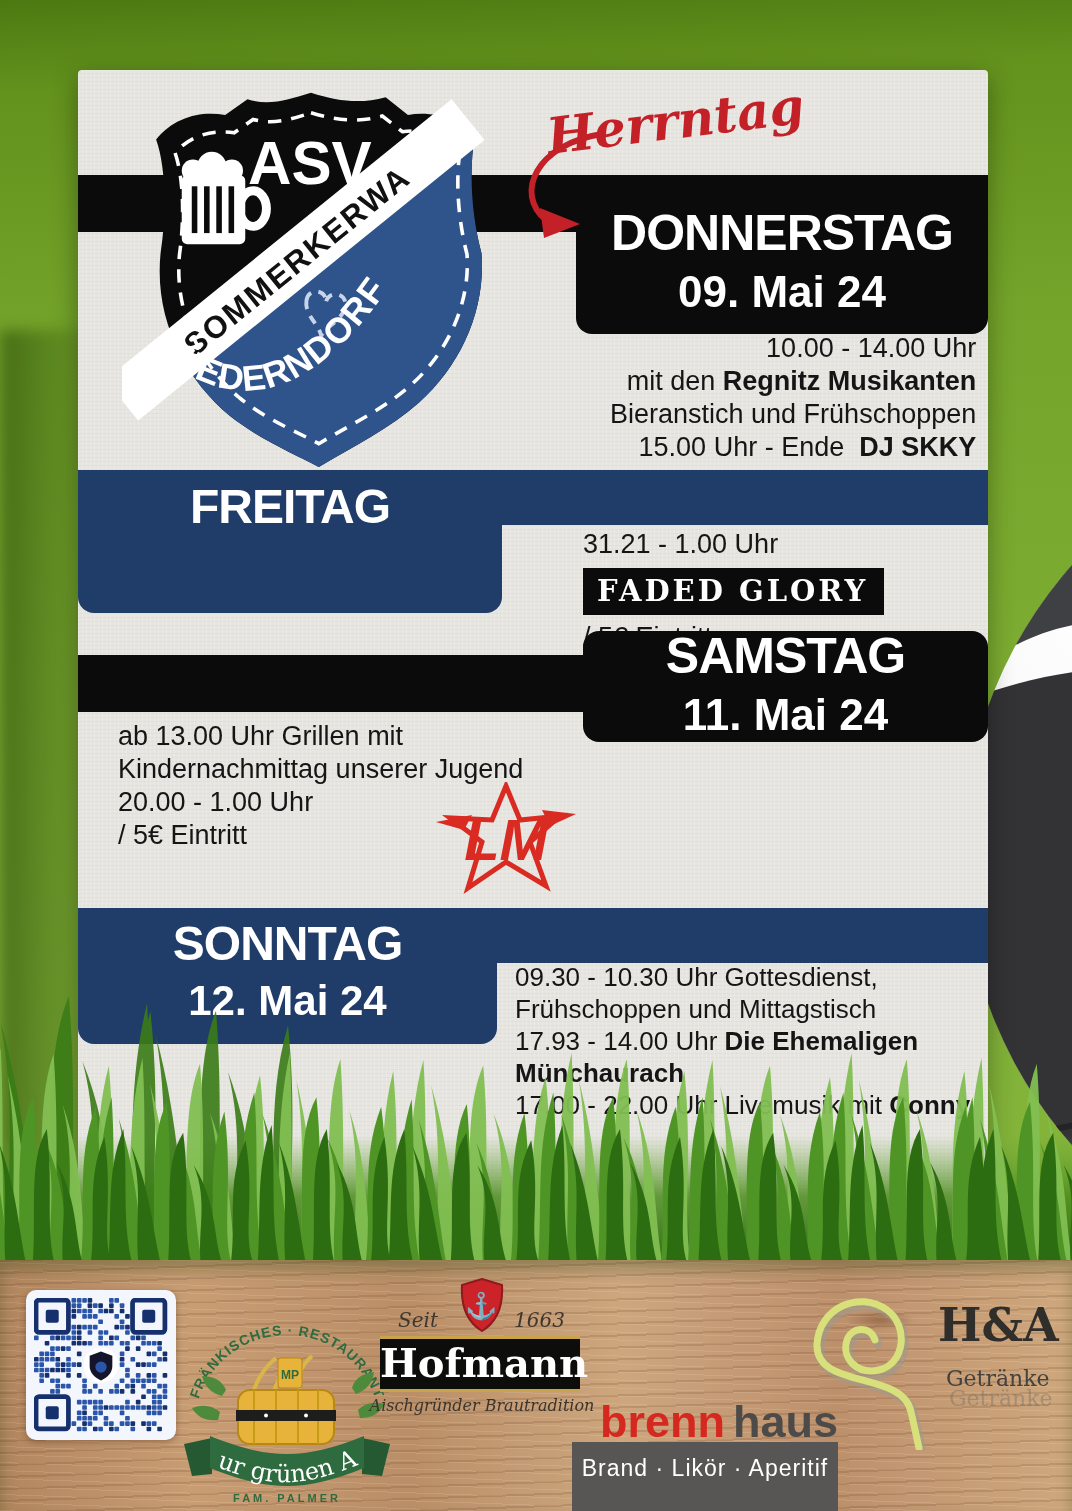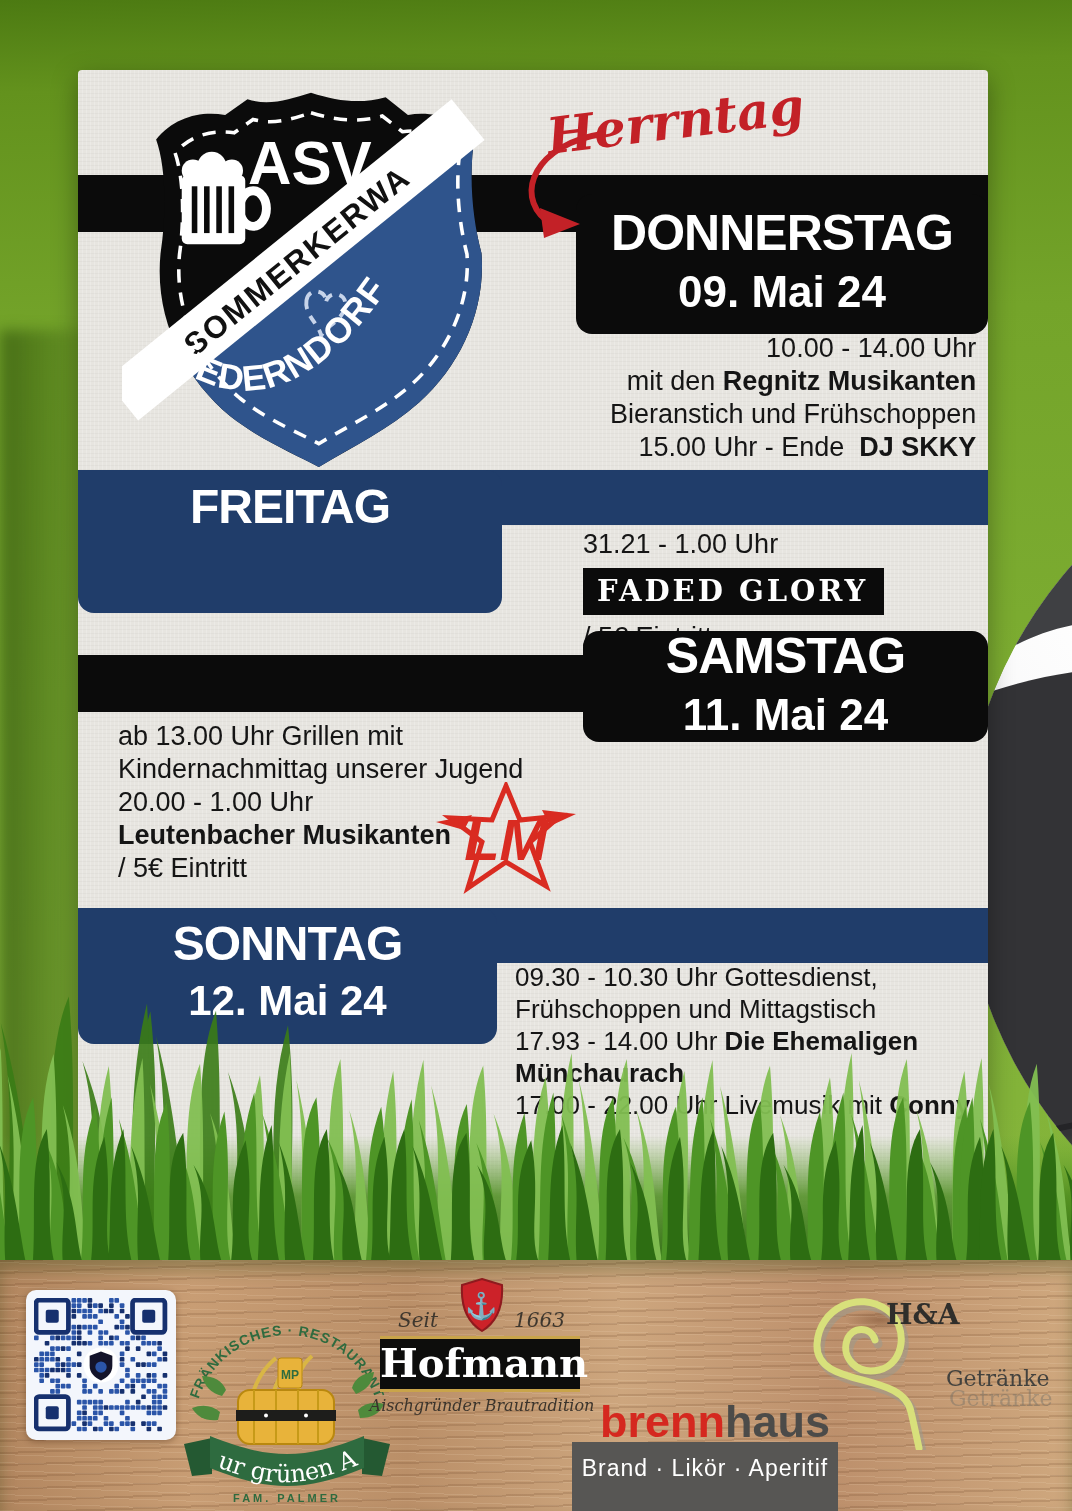--- a/index.html
+++ b/index.html
@@ -60,27 +60,27 @@
     font-style:italic;font-size:20px;color:#3e372e;}
   .hf-seit{left:22px;} .hf-year{left:138px;}
   .hf-box{position:absolute;left:4px;top:58px;width:200px;height:56px;background:#0d0d0c;
     box-shadow:inset 0 6px 0 -3px #c9a44a,inset 0 -6px 0 -3px #c9a44a;
     color:#fff;font-family:"DejaVu Serif",serif;font-weight:700;font-size:40px;
     text-align:left;line-height:54px;}
   .hf-tag{position:absolute;left:-14px;top:118px;width:240px;text-align:center;
     font-family:"DejaVu Serif",serif;font-style:italic;font-size:16px;color:#3b342c;}
   
   .bh-name{position:absolute;left:600px;top:136px;font-weight:700;font-size:45px;letter-spacing:0;}
-  .bh-name .r{color:var(--brennhaus_red);} .bh-name .g{color:#4c4b49;}
+  .bh-name .r{color:var(--brennhaus_red);} .bh-name .g{color:#4c4b49;margin-left:8px;}
   .bh-box{position:absolute;left:572px;top:182px;width:266px;height:69px;background:#575654;
     color:#fff;font-size:23px;text-align:center;padding-top:13px;box-sizing:border-box;letter-spacing:1px;}
   
   .ha-spiral{position:absolute;left:795px;top:20px;width:140px;height:170px;}
-  .ha-name{position:absolute;left:886px;top:38px;font-family:"DejaVu Serif",serif;
-    font-weight:700;font-size:28px;color:#2f2e2b;}
+  .ha-name{position:absolute;left:938px;top:38px;font-family:"DejaVu Serif",serif;
+    font-weight:700;font-size:46px;color:#2f2e2b;}
   .ha-line{position:absolute;left:946px;top:106px;font-family:"DejaVu Serif",serif;
     font-size:22px;color:#43423e;}
   .ha-ghost{position:absolute;left:949px;top:126px;font-family:"DejaVu Serif",serif;
     font-size:22px;color:#6a6a64;opacity:.4;}
   .gruenau{position:absolute;left:180px;top:64px;width:214px;height:186px;}
 </style>
 </head>
 <body>
 
 <div id="stage">
@@ -178,21 +178,20 @@
 
     <div class="stripe black" style="top:585px;height:57px;"></div>
     <div class="daybox black" style="left:505px;top:561px;width:405px;height:111px;border-radius:16px;">
       <div class="t">SAMSTAG</div>
       <div class="d">11. Mai 24</div>
     </div>
     <div class="details" style="left:40px;top:650px;">
       <div>ab 13.00 Uhr Grillen mit</div>
       <div>Kindernachmittag unserer Jugend</div>
       <div>20.00 - 1.00 Uhr</div>
-      <div><b>Leutenbacher Musikanten</b></div>
       <div>/ 5€ Eintritt</div>
     </div>
     <svg class="lm-svg" viewBox="0 0 144 115">
       <polygon points="72,4 86,38 126,34 96,60 112,104 72,80 34,106 48,60 16,36 58,38" fill="none" style="stroke:var(--lm_red)" stroke-width="5"></polygon>
       <polygon points="2,40 38,33 30,48" style="fill:var(--lm_red)"></polygon>
       <polygon points="142,32 108,28 116,44" style="fill:var(--lm_red)"></polygon>
       <text x="72" y="78" text-anchor="middle" font-family="Liberation Sans,sans-serif" font-weight="700" font-style="italic" font-size="58" style="fill:var(--lm_red)">LM</text>
     </svg>
 
     <div class="stripe blue" style="top:838px;height:55px;"></div>

